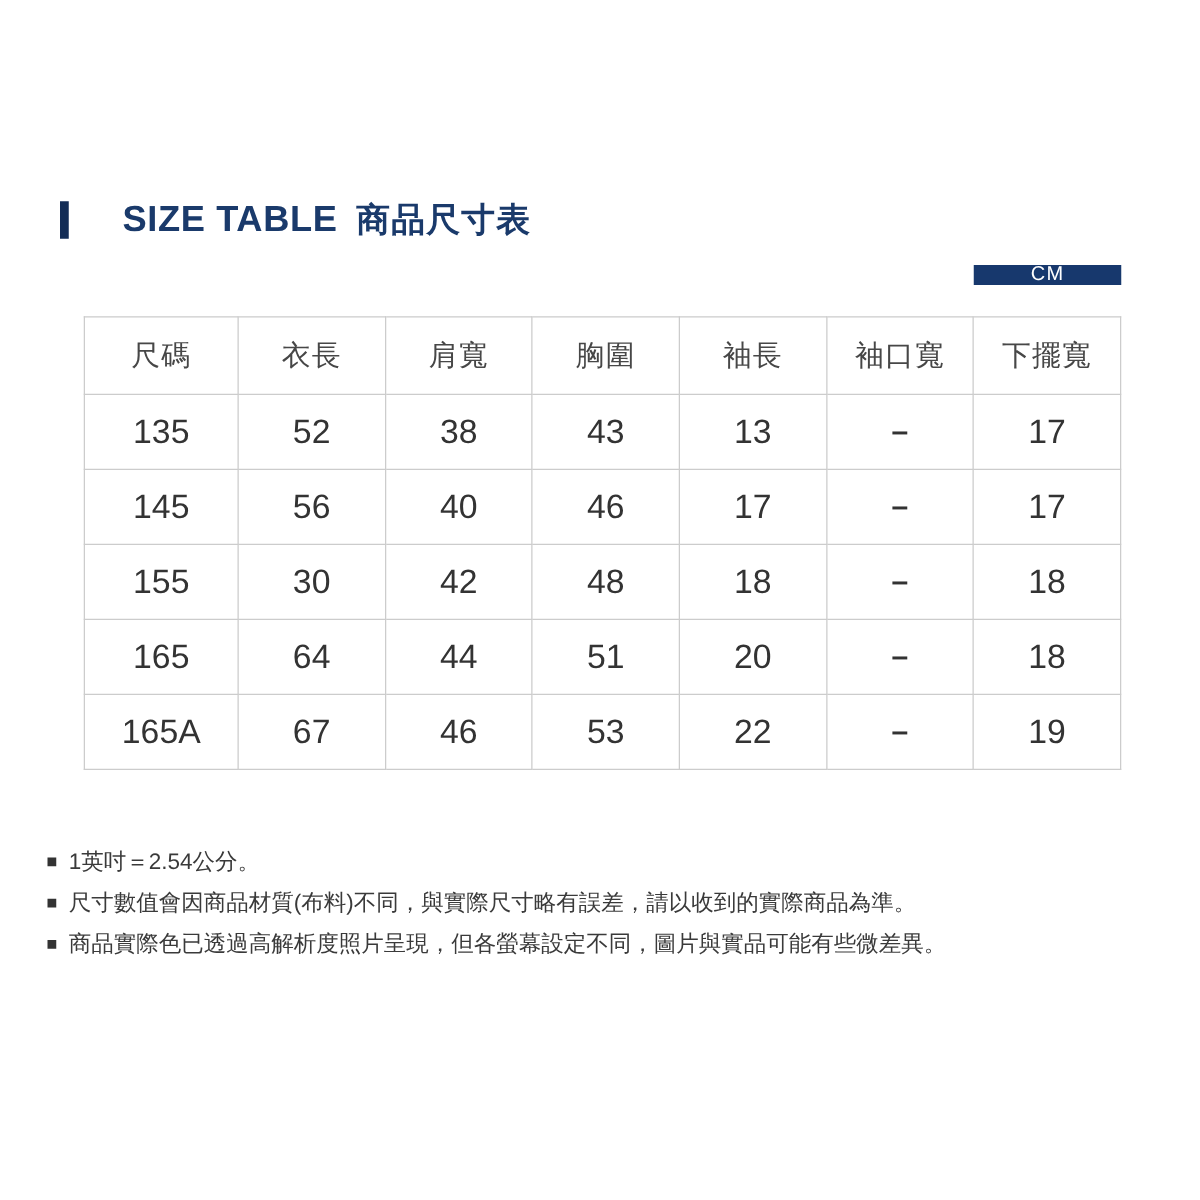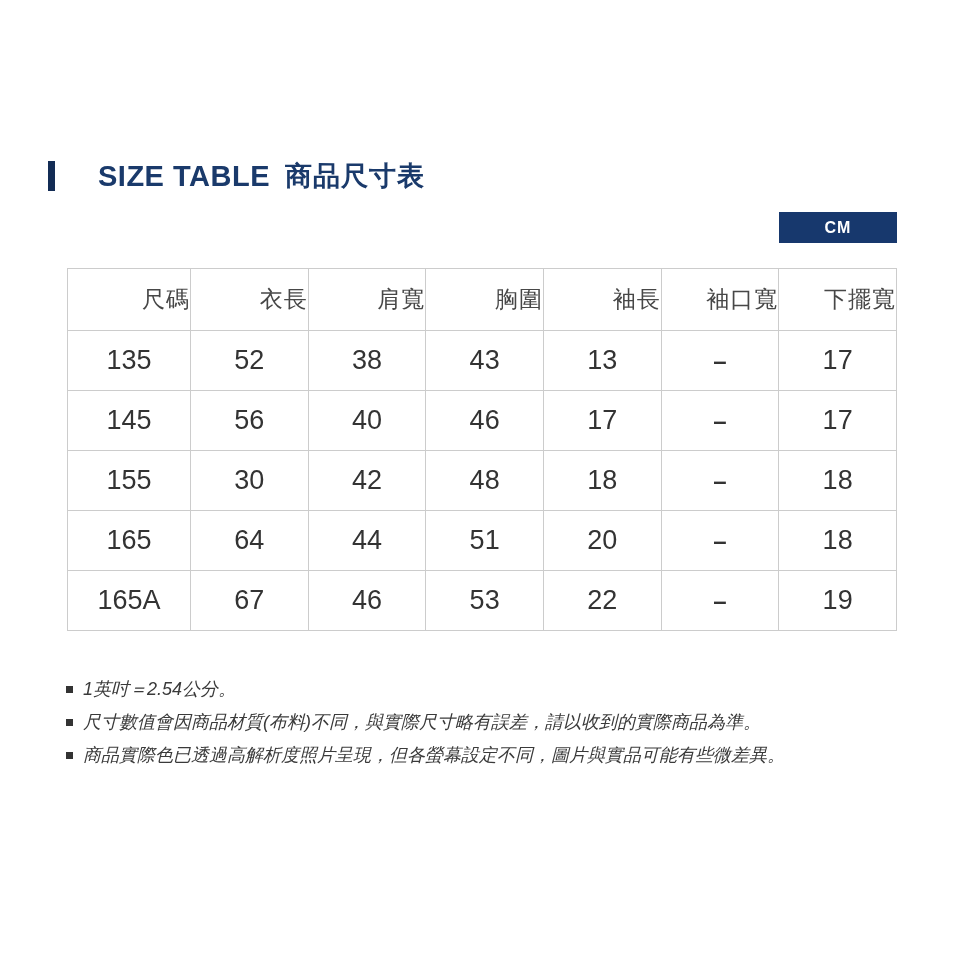--- a/index.html
+++ b/index.html
@@ -51,25 +51,25 @@
   
   .main{
     position:absolute;
     left:67px;
     top:212px;
     width:830px;
   }
   .cm-badge{
     margin-left:auto;
     width:118px;
-    height:31px;
+    height:16px;
     background:var(--badge);
     color:#ffffff;
     font-size:16px;
-    font-weight:bold;
+    font-weight:normal;
     letter-spacing:1px;
     display:flex;
     align-items:center;
     justify-content:center;
   }
 
   table.size-table{
     margin-top:25px;
     width:830px;
     border-collapse:collapse;
@@ -81,41 +81,39 @@
     text-align:center;
     vertical-align:middle;
     background:#ffffff;
   }
   .size-table th{
     height:62px;
     font-size:23px;
     font-weight:400;
     color:var(--head-text);
     letter-spacing:1px;
-    text-align:right;
   }
   .size-table td{
     height:60px;
     font-size:27px;
     color:var(--cell-text);
   }
   .size-table col.first{width:123px;}
   .size-table td.dash{
     font-weight:bold;
     font-size:24px;
   }
 
   
   .notes{
     position:absolute;
-    left:64px;
+    left:36px;
     top:679px;
     width:872px;
     list-style:none;
-    font-style:italic;
   }
   .note-item{
     display:flex;
     align-items:flex-start;
     margin-bottom:12px;
     font-size:18px;
     line-height:21px;
     color:var(--note-text);
   }
   .bullet{

